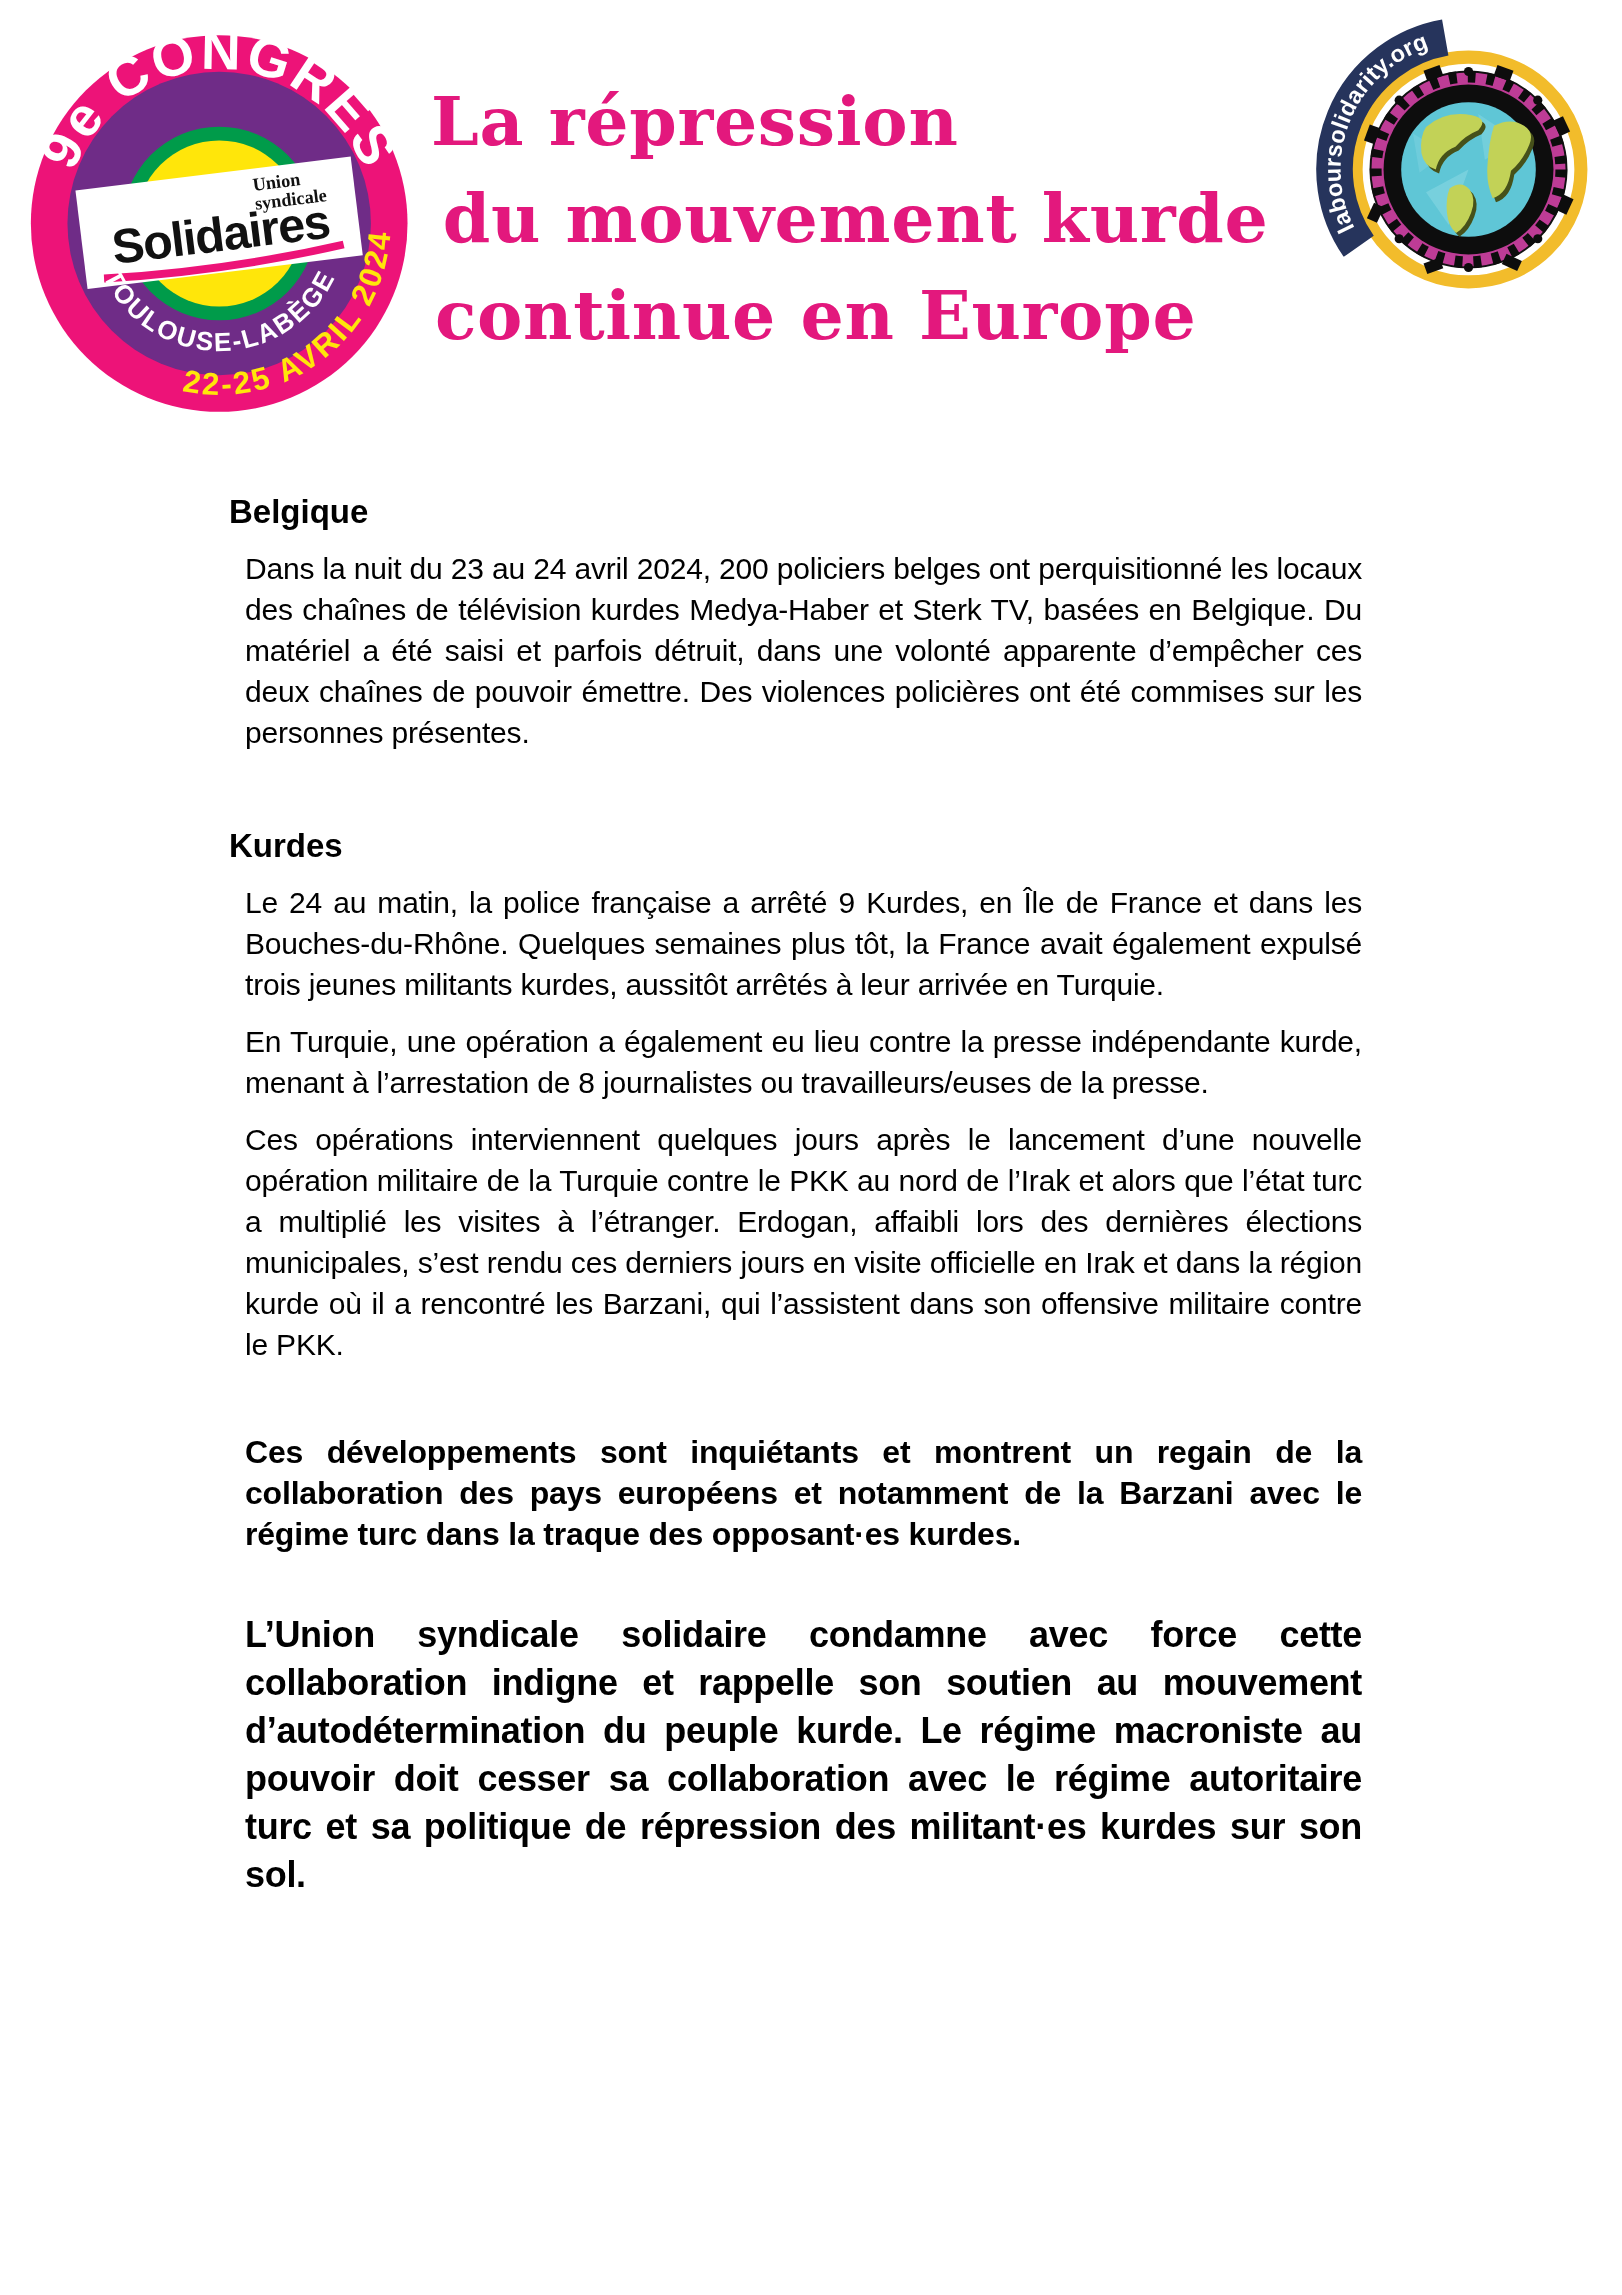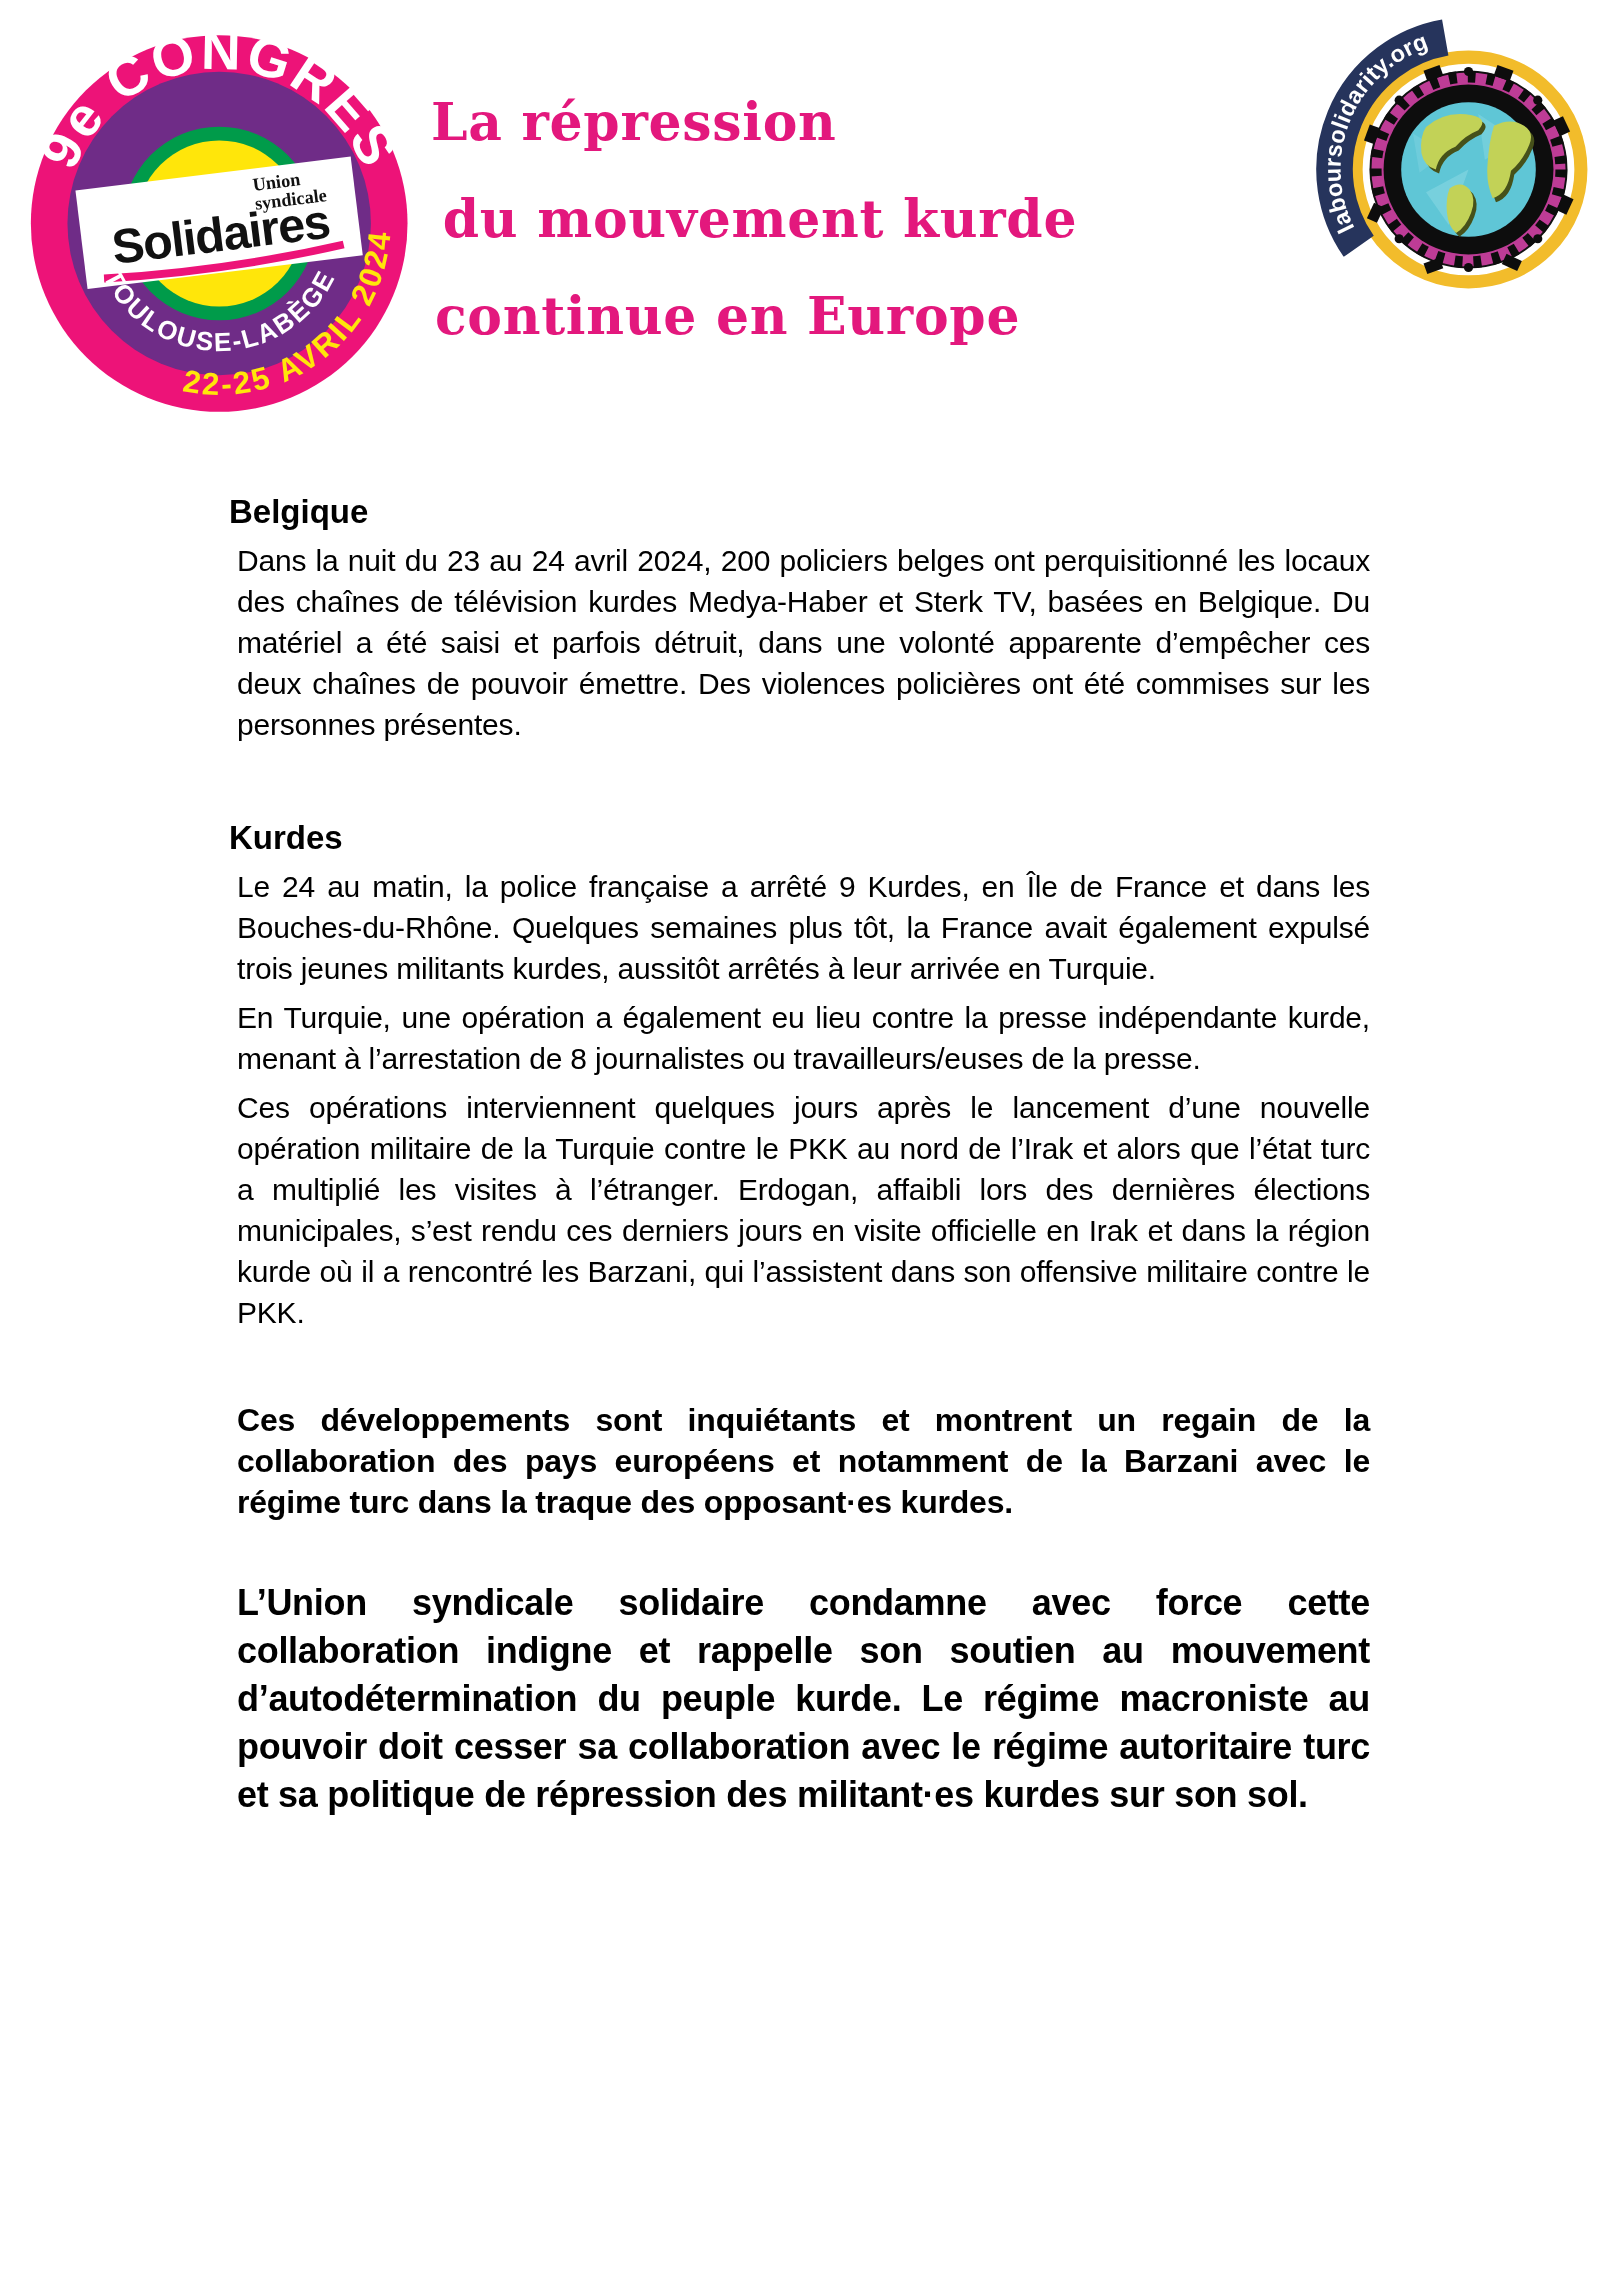--- a/index.html
+++ b/index.html
@@ -10,21 +10,21 @@
     overflow:hidden;
     font-family:"Liberation Sans",sans-serif;
     color:#000;
   }
 
   
   .headline{
     position:absolute;left:431px;top:73px;
     font-family:"DejaVu Serif",serif;
     font-weight:bold;
-    font-size:52px;line-height:97px;
+    font-size:68px;line-height:97px;
     letter-spacing:0.7px;
     color:#E3187D;
     white-space:nowrap;
   }
   .headline .l2{padding-left:11.8px;}
   .headline .l3{padding-left:3.9px;}
 
   
   svg{overflow:visible;display:block;}
   .badge-left{position:absolute;left:23px;top:14.4px;}
@@ -37,21 +37,21 @@
     position:absolute;left:229px;top:491px;width:1149px;
   }
   .content h2{
     font-size:33px;line-height:41px;
     margin:72px 0 0 0;
     font-weight:bold;
   }
   .content h2.first{margin-top:0;}
   .content p{
     font-size:30px;line-height:41px;
-    margin:8px;
+    margin:16px;
     text-align:justify;
     hyphens:auto;
     letter-spacing:-0.2px;
   }
   .content p.emphasis{
     font-weight:bold;
     font-size:32px;
     margin-top:67px;
   }
   .content p.conclusion{

